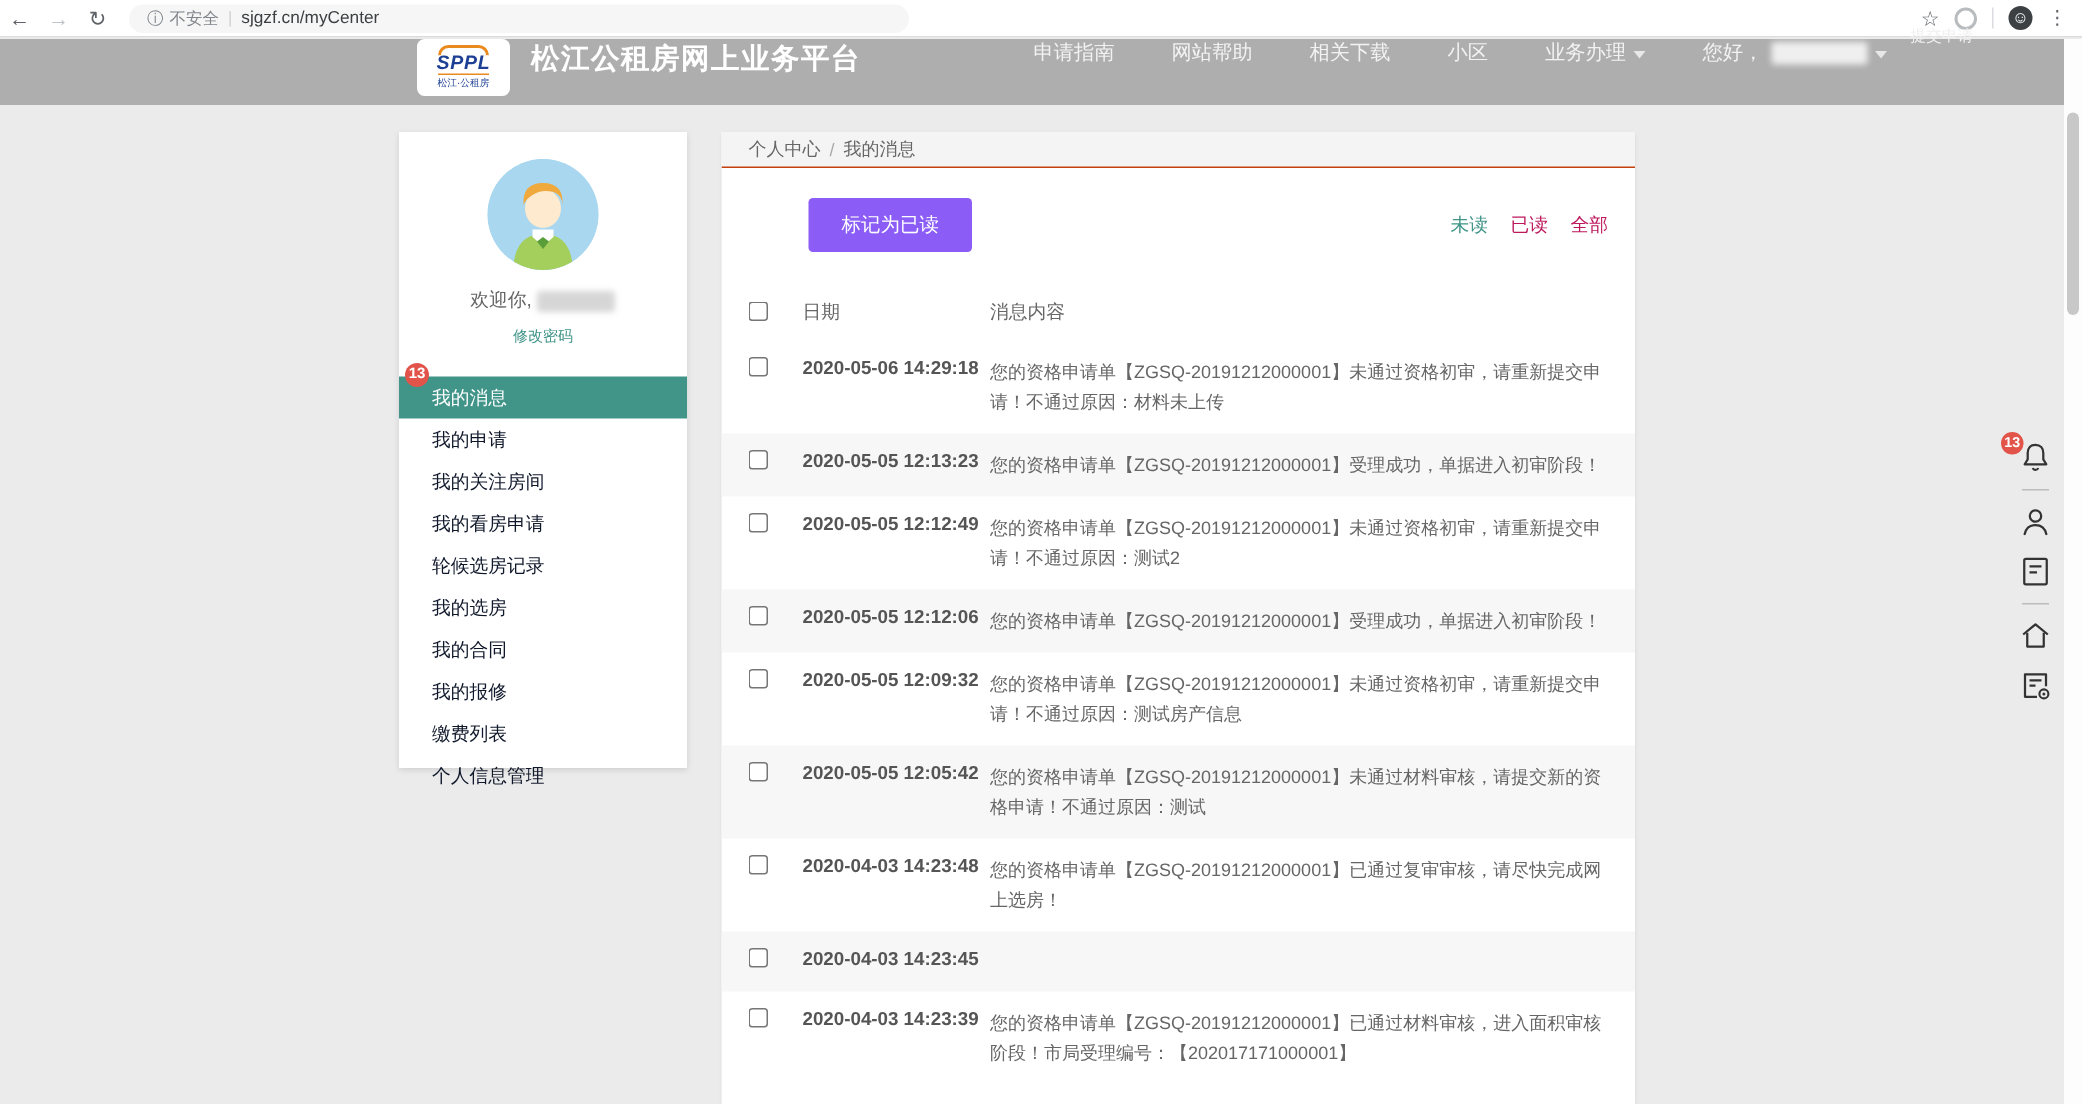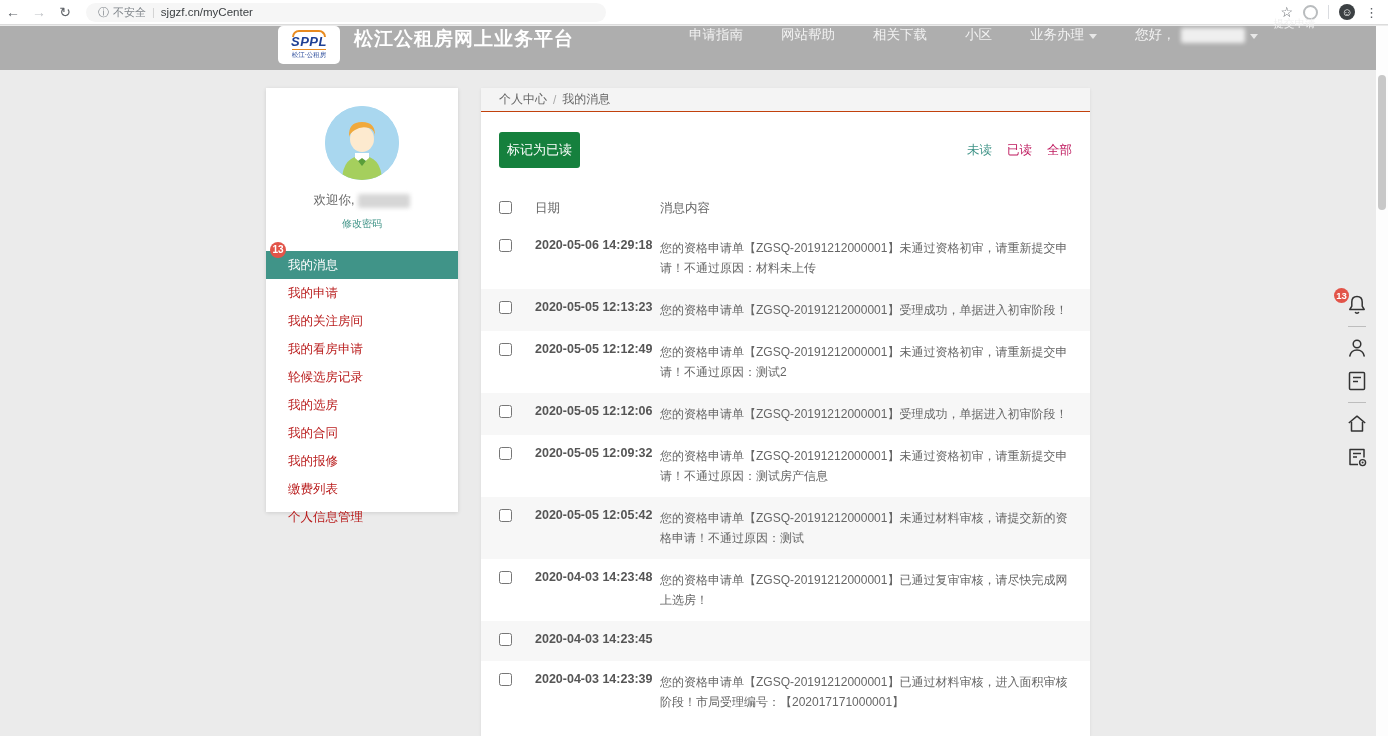--- a/index.html
+++ b/index.html
@@ -46,36 +46,36 @@
   
   .sidebar { position:absolute; left:266px; top:88px; width:192px; height:424px; background:#fff;
     box-shadow:0 1px 4px rgba(0,0,0,.12); }
   .avatar-wrap { width:74px; height:74px; border-radius:50%; background:#a9d7ef; margin:18px auto 0;
     overflow:hidden; position:relative; }
   .welcome-line { display:flex; justify-content:center; align-items:center; gap:4px;
     margin-top:12px; font-size:12.5px; color:#666; }
   .blur-name-sb { width:52px; height:14px; background:#d6d6d6; border-radius:2px; filter:blur(2px); }
   .change-pw { text-align:center; color:#409488; font-size:10px; margin-top:8px; cursor:pointer; }
   .menu { margin-top:20px; position:relative; }
-  .menu-item { height:28px; line-height:28px; padding-left:22px; font-size:12.5px; color:#b91c1c; cursor:pointer; }
+  .menu-item { height:28px; line-height:28px; padding-left:22px; font-size:12.5px; color:#0f172a; cursor:pointer; }
   .menu-item.active { background:#409488; color:#fff; position:relative; }
   .menu-badge { position:absolute; top:-9px; left:4px; min-width:16px; height:16px; border-radius:8px;
     background:#e25449; color:#fff; font-size:10px; line-height:16px; text-align:center; padding:0 2px;
     font-weight:bold; z-index:3; }
 
   
   .main-panel { position:absolute; left:481px; top:88px; width:609px; height:648px; background:#fff;
     box-shadow:0 1px 3px rgba(0,0,0,.08); overflow:hidden; }
   .breadcrumb-bar { height:24px; background:#f4f4f4; border-bottom:1px solid #c2410c;
     display:flex; align-items:center; padding-left:18px; font-size:12px; color:#666; gap:6px; }
   .crumb { cursor:pointer; }
   .crumb-sep { color:#aaa; }
   .toolbar { display:flex; align-items:center; justify-content:space-between; padding:20px 18px 0 18px; }
-  .mark-read-btn { background:#15803d; color:#fff; border:none; border-radius:3px;
-    font-size:13px; padding:9px 8px; cursor:pointer; font-family:inherit; }
+  .mark-read-btn { background:#8b5cf6; color:#fff; border:none; border-radius:3px;
+    font-size:13px; padding:9px 22px; cursor:pointer; font-family:inherit;margin-left:40px; }
   .tabs { display:flex; gap:15px; font-size:12.5px; }
   .tab { color:#be185d; cursor:pointer; }
   .tab.active { color:#409488; }
 
   .table { margin-top:24px; }
   .thead { display:flex; align-items:center; padding:8px 15px 10px 18px; font-size:12.5px; color:#666; }
   .col-check { width:36px; }
   .col-date { width:125px; }
   .col-msg { flex:1; }
   .thead .col-date, .thead .col-msg { color:#666; }

